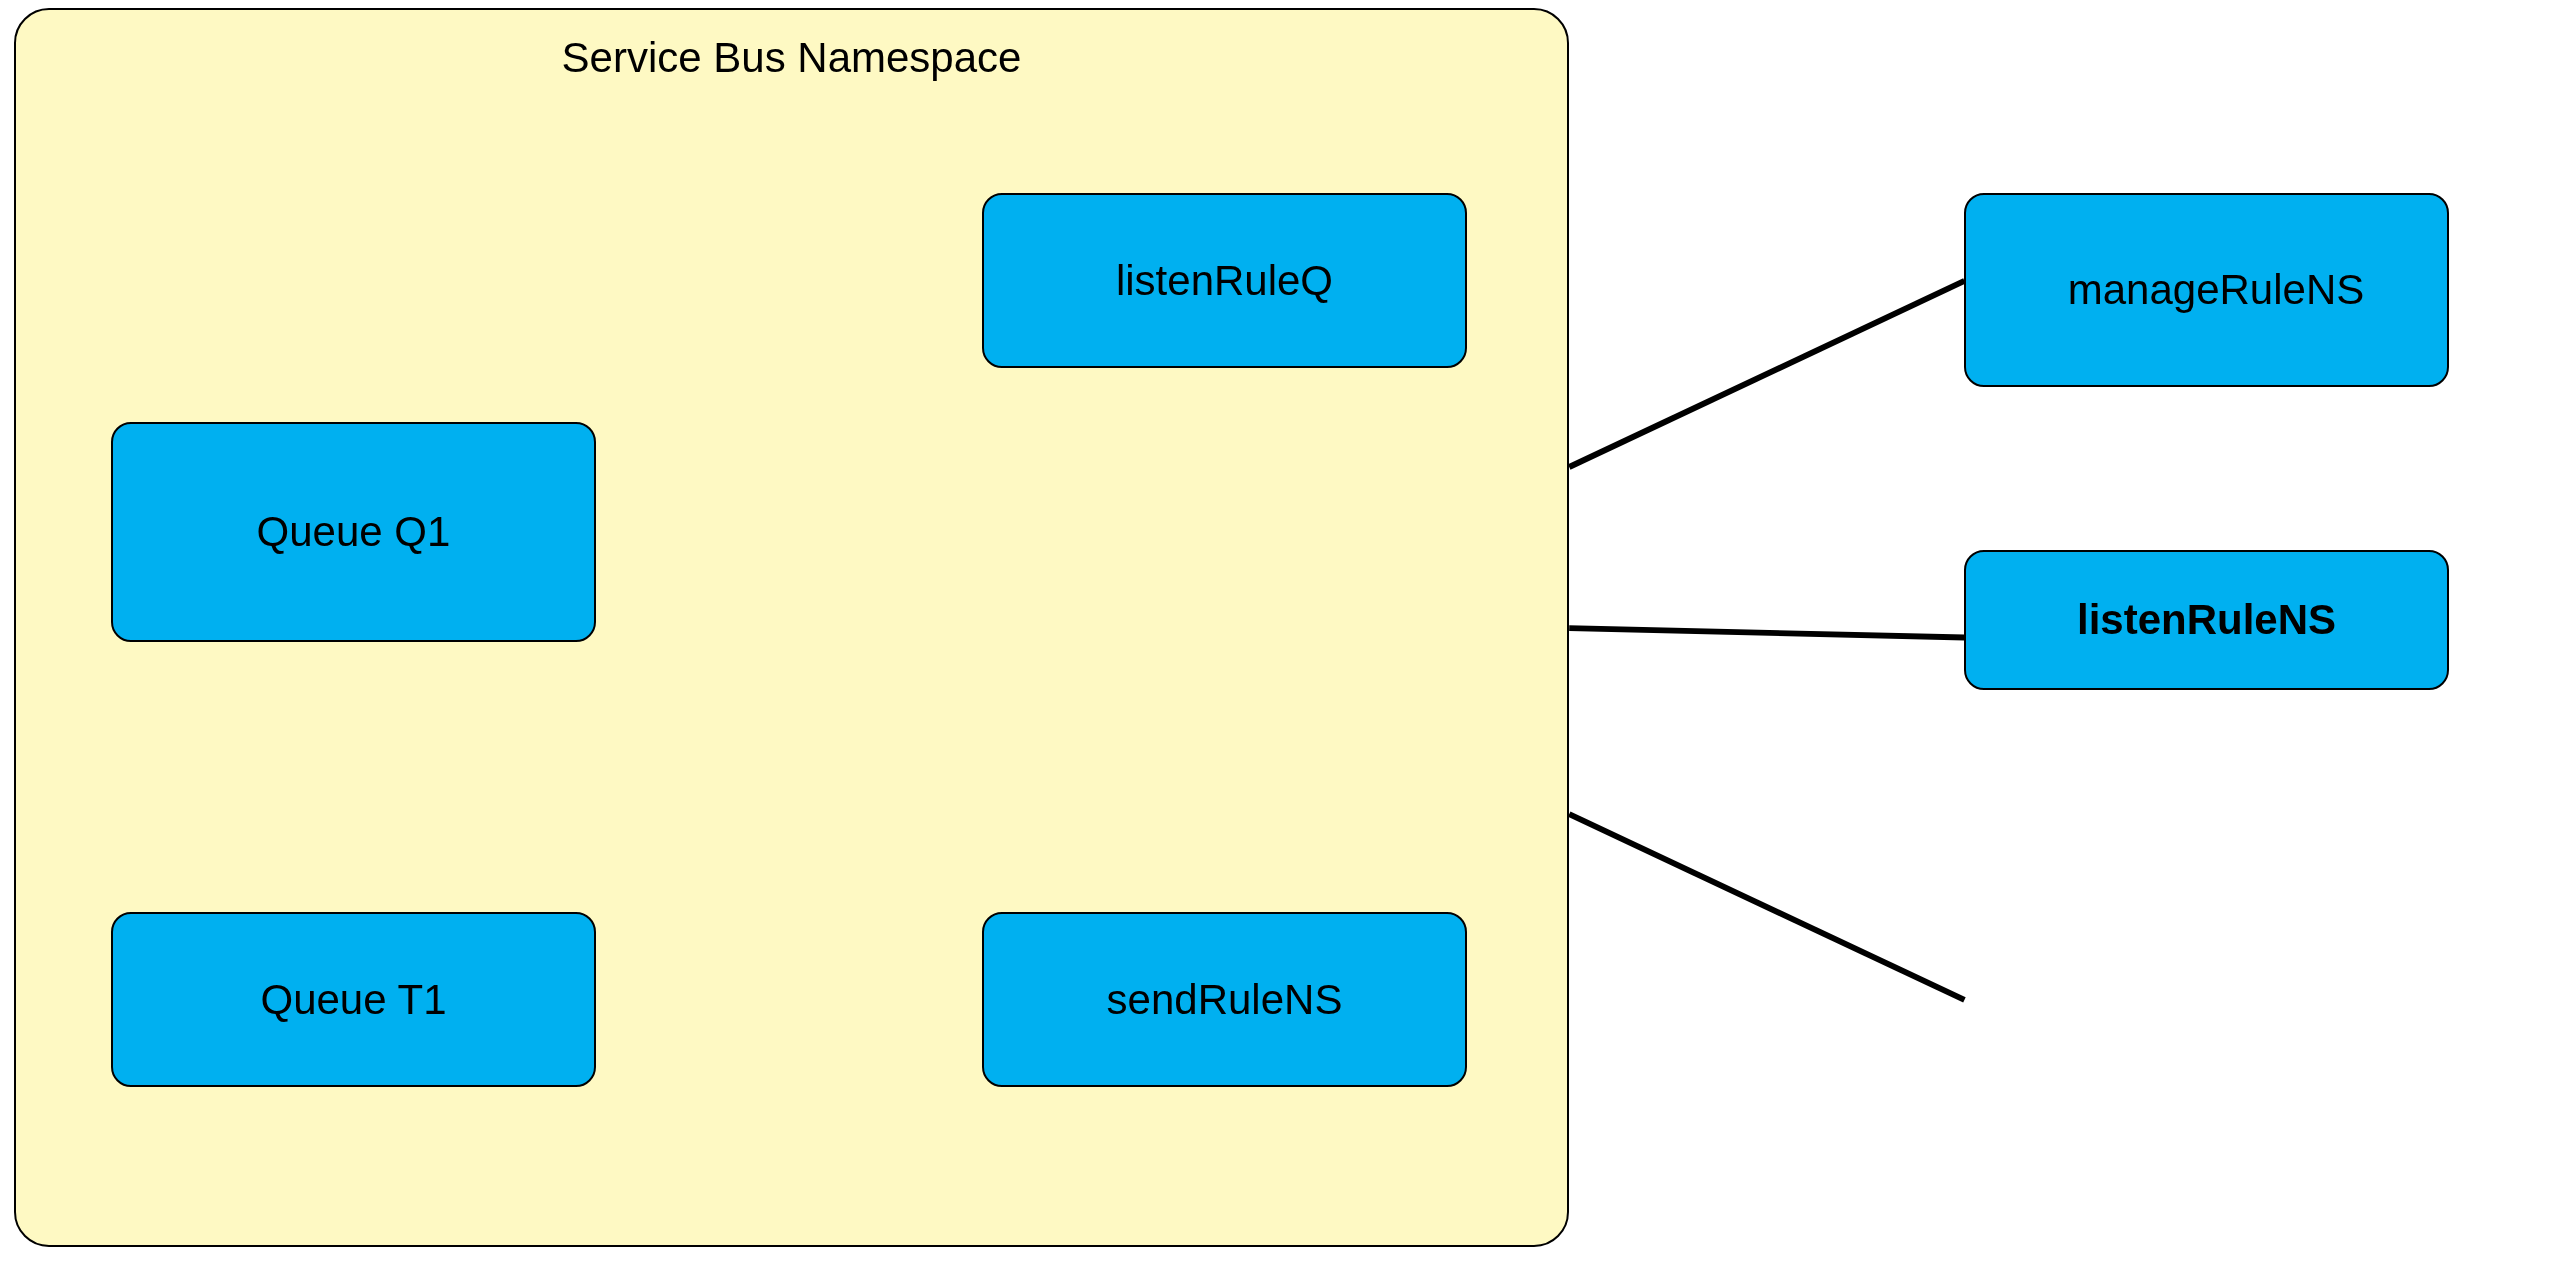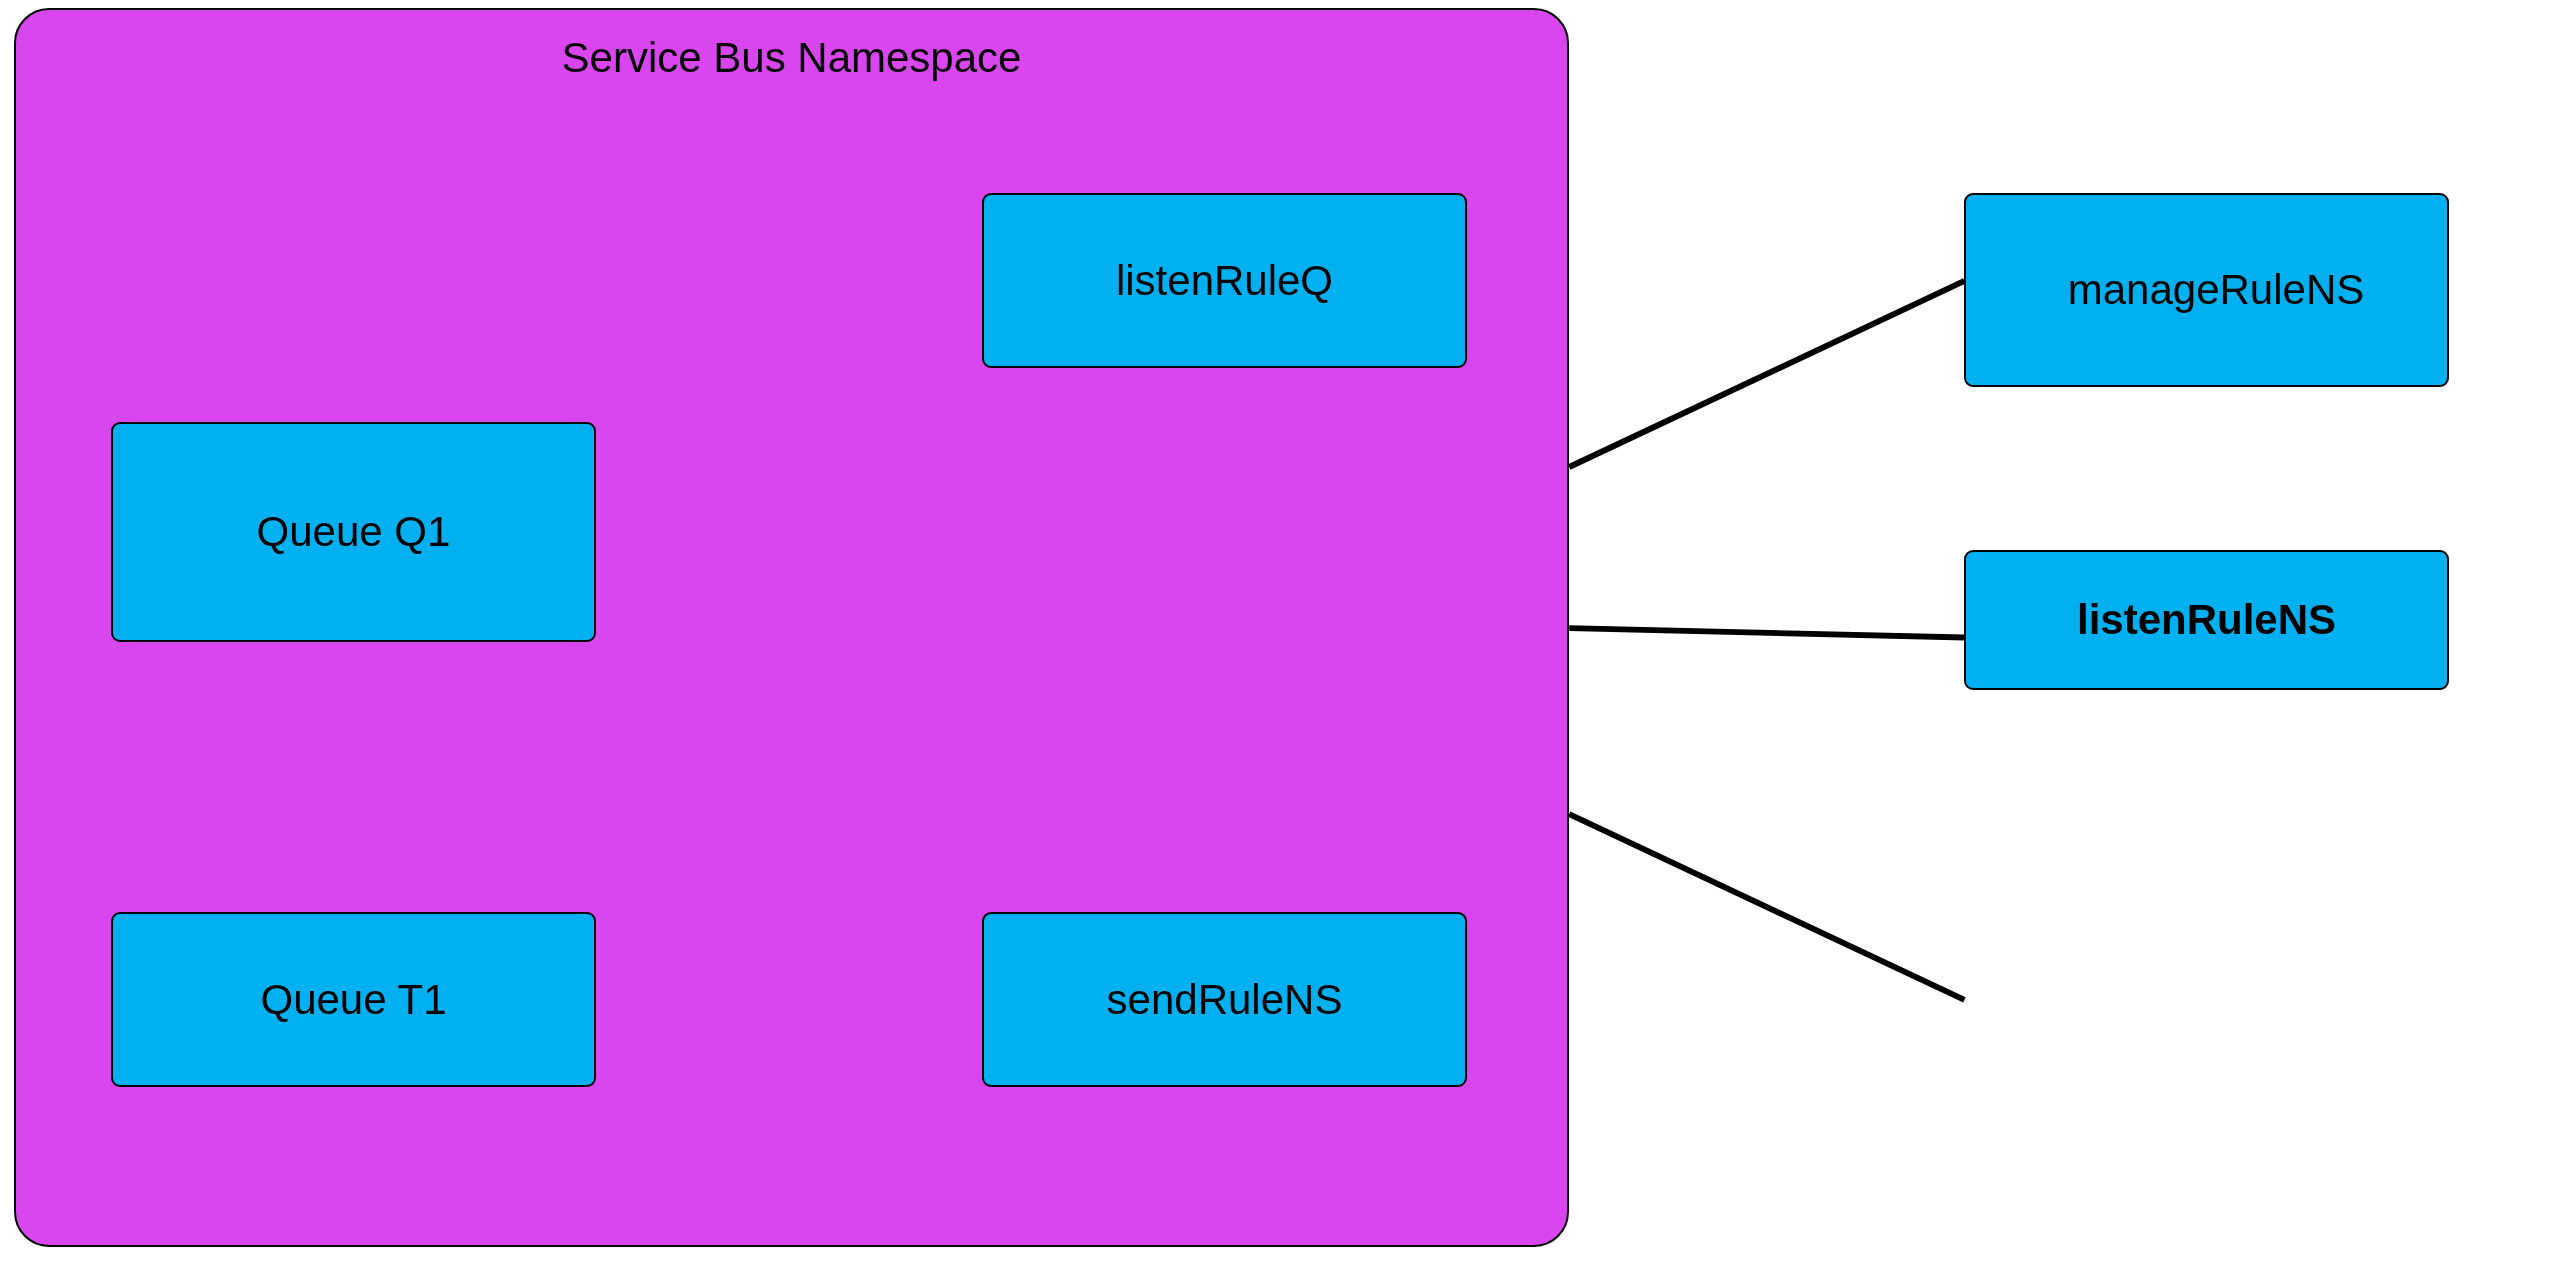--- a/index.html
+++ b/index.html
@@ -22,37 +22,37 @@
   .svg-layer {
     position: absolute;
     top: 0;
     left: 0;
     width: 2576px;
     height: 1265px;
     pointer-events: none;
   }
   .namespace-container {
     position: absolute;
-    background: #d946ef;
+    background: #fef9c3;
     border: 2.9px solid #000000;
     border-radius: 35px;
     text-decoration: underline;
   }
   .namespace-title {
     position: absolute;
     font-size: 42px;
     color: #000000;
     text-align: center;
     width: 100%;
   }
   .node {
     position: absolute;
     background: #00b0f0;
     border: 2.9px solid #000000;
-    border-radius: 9px;
+    border-radius: 20px;
     display: flex;
     align-items: center;
     justify-content: center;
     font-size: 42px;
     color: #000000;
   }
 </style>
 </head>
 <body>
 

